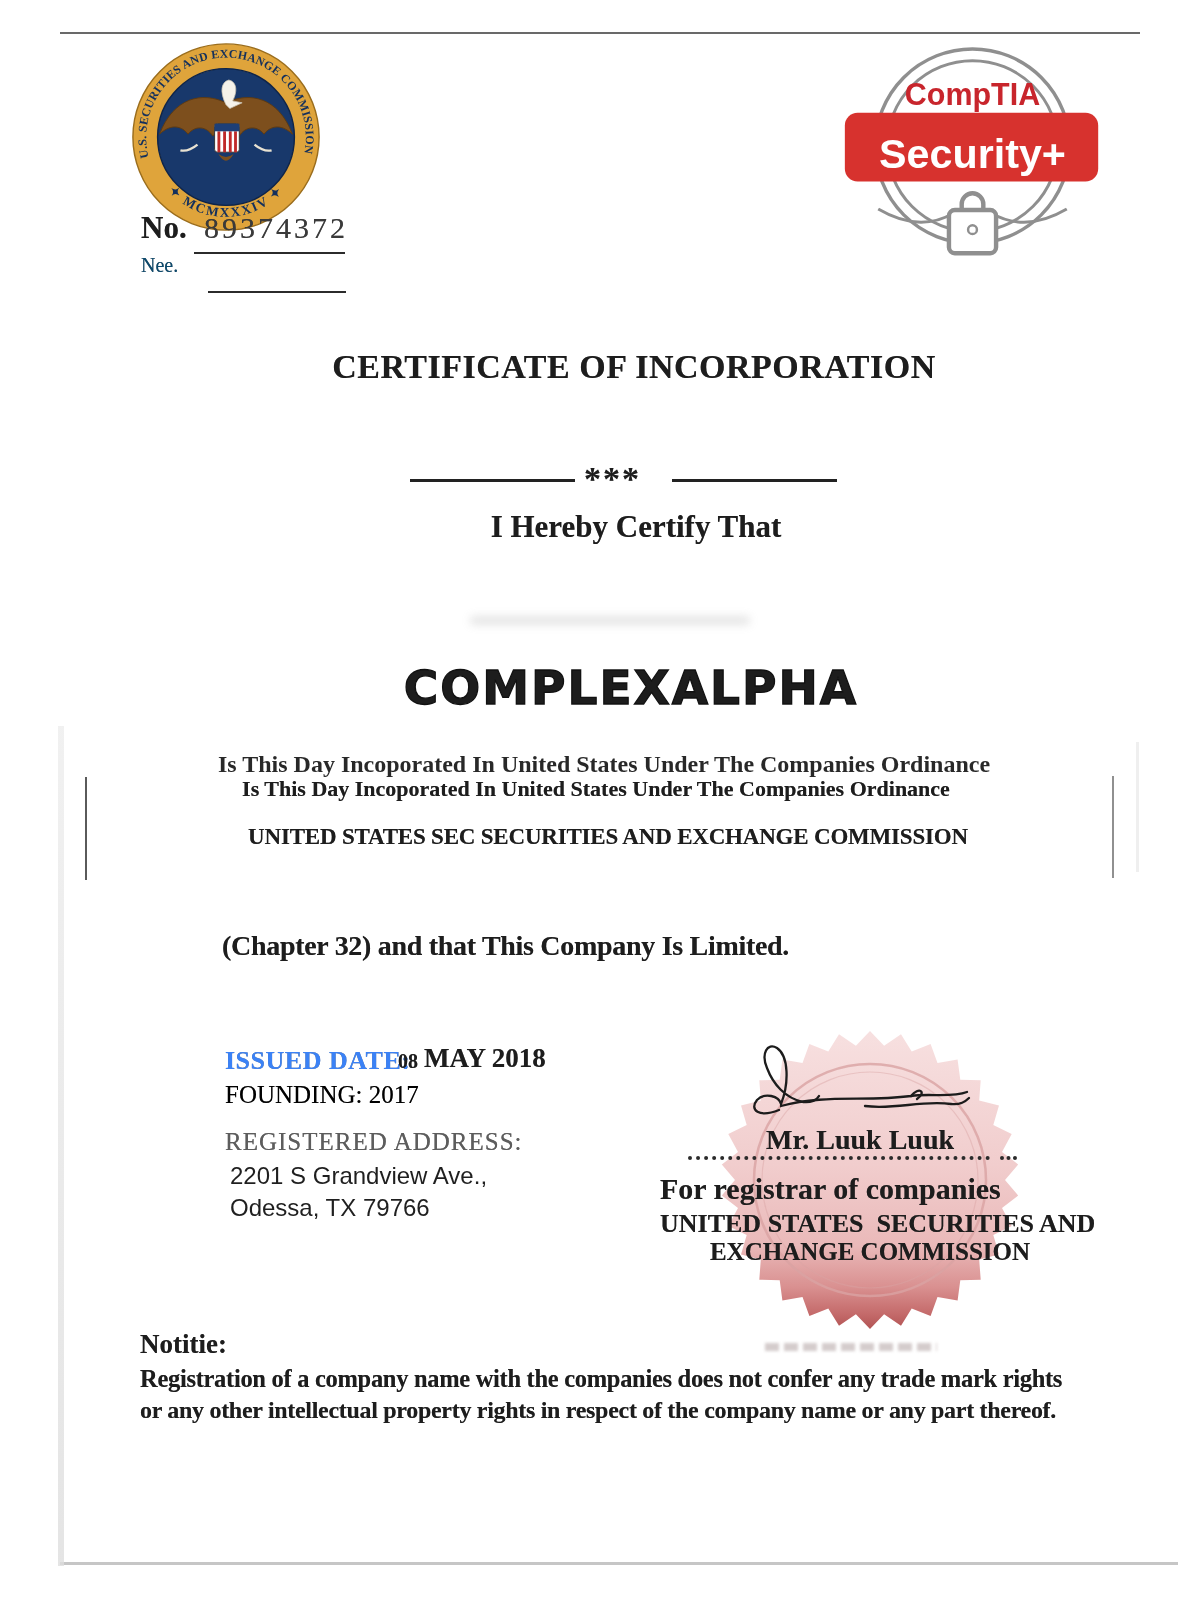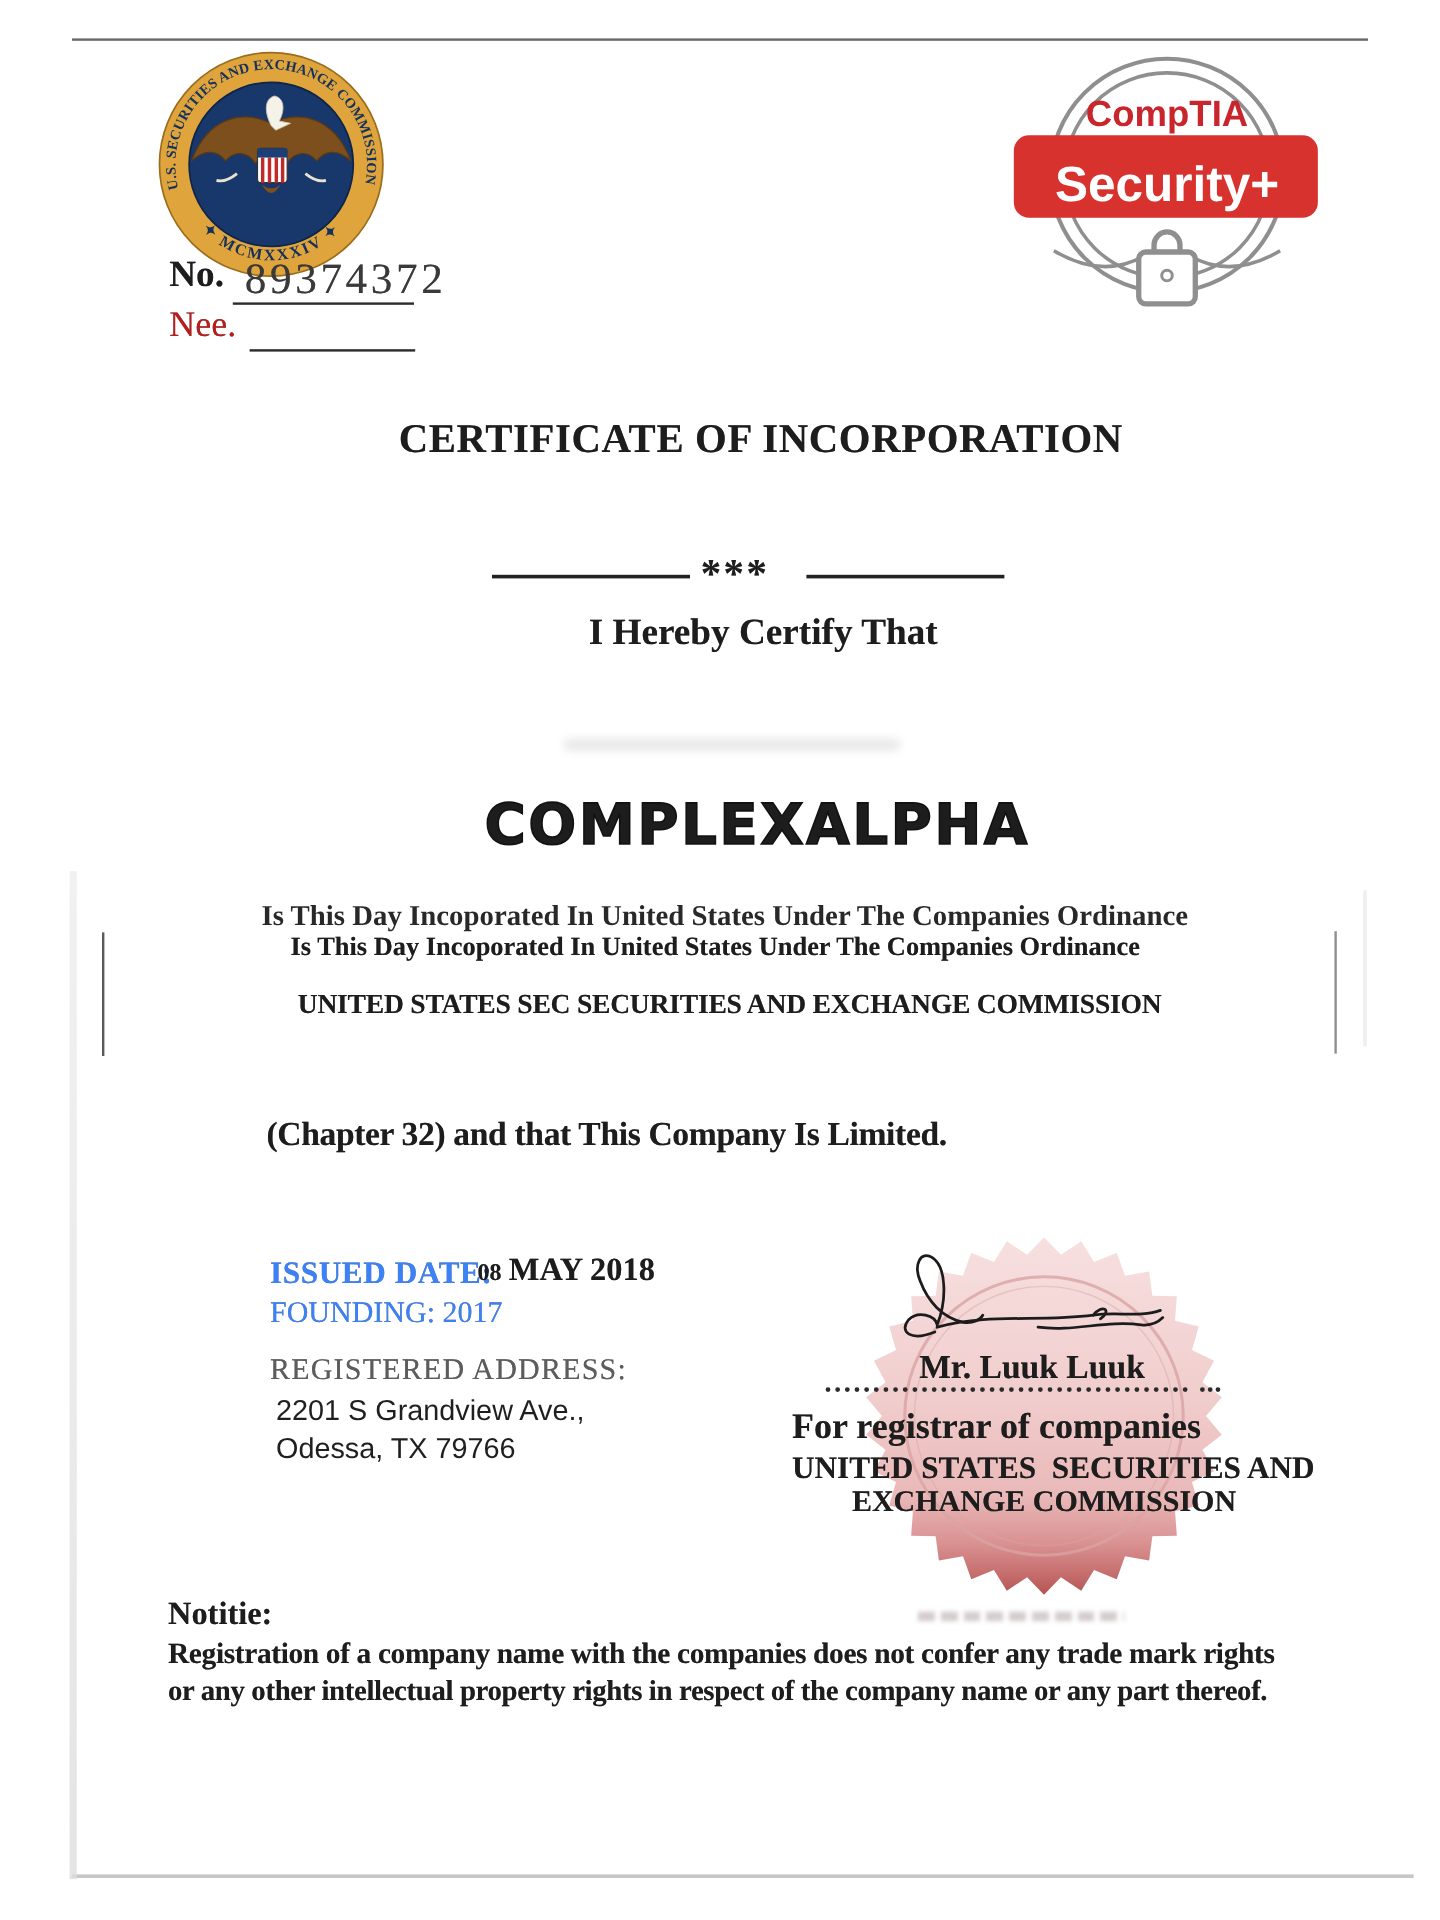--- a/index.html
+++ b/index.html
@@ -12,44 +12,44 @@
   .scan{text-shadow:0 0 .45px rgba(20,20,20,.55);}
   
   .top-edge{left:60px;top:32px;width:1080px;height:2px;background:#4f4f4f;opacity:.85;}
   .bottom-edge{left:60px;top:1562px;width:1118px;height:3px;background:#c6c6c6;}
   .left-band{left:58px;top:726px;width:6px;height:840px;background:linear-gradient(#ededed,#dedede);opacity:.8;}
   .right-band{left:1136px;top:742px;width:3px;height:130px;background:#efefef;}
   .vline-l{left:85px;top:777px;width:2px;height:103px;background:#5a5a5a;}
   .vline-r{left:1112px;top:776px;width:2px;height:102px;background:#909090;}
   
   .no-label{left:141px;top:210px;font-size:31px;font-weight:bold;}
-  .no-value{left:204px;top:211px;font-size:36px;color:#3a3a3a;letter-spacing:3px;}
+  .no-value{left:204px;top:211px;font-size:30px;color:#3a3a3a;letter-spacing:3px;}
   .no-line{left:194px;top:252px;width:151px;height:2px;background:#2b2b2b;}
-  .nee-label{left:141px;top:254px;font-size:30px;color:#b91c1c;}
+  .nee-label{left:141px;top:254px;font-size:20px;color:#0c4a6e;}
   .nee-line{left:208px;top:291px;width:138px;height:2px;background:#2b2b2b;}
   
   .title{top:348px;font-size:34px;font-weight:bold;letter-spacing:.5px;transform:translateX(34px);}
   .rule{top:479px;height:3px;background:#222;}
   .rule-l{left:410px;width:165px;}
   .rule-r{left:672px;width:165px;}
   .stars{left:584px;top:460px;font-size:34px;font-weight:bold;letter-spacing:2px;}
   .certify{top:509px;font-size:31px;font-weight:bold;transform:translateX(36px);}
   .ghost-smudge{left:470px;top:616px;width:280px;height:9px;background:#9a9a9a;filter:blur(4px);opacity:.25;border-radius:4px;}
   .company{top:660px;font-family:"DejaVu Sans","Liberation Sans",sans-serif;font-size:47px;font-weight:900;
            letter-spacing:2px;transform:translateX(31px);-webkit-text-stroke:1.3px #111;}
   .inc-clip{top:751px;height:26px;overflow:hidden;transform:translateX(4px);filter:blur(.35px);opacity:.95;}
   .inc-clip span{font-size:24px;font-weight:bold;white-space:nowrap;}
   .inc-line{top:776px;font-size:22px;font-weight:bold;transform:translateX(-4px);}
   .authority{top:824px;font-size:23px;font-weight:bold;transform:translateX(8px);letter-spacing:-.2px;}
   .chapter{left:222px;top:930px;font-size:28px;font-weight:bold;letter-spacing:-.3px;}
   
   .issued-label{left:225px;top:1046px;font-size:26px;font-weight:bold;color:#3b82f6;letter-spacing:.5px;}
   .issued-day{left:398px;top:1050px;font-size:20px;font-weight:bold;}
   .issued-date{left:424px;top:1043px;font-size:27px;font-weight:bold;}
-  .founding{left:225px;top:1081px;font-size:25px;color:#3b82f6;font-family:Liberation Serif, serif;}
+  .founding{left:225px;top:1081px;font-size:25px;color:#000000;font-family:Liberation Serif, serif;}
   .reg-label{left:225px;top:1128px;font-size:25px;color:#5d5d5d;letter-spacing:1px;}
   .addr{font-family:"Liberation Sans","DejaVu Sans",sans-serif;font-size:24px;color:#1f1f1f;}
   .addr1{left:230px;top:1162px;}
   .addr2{left:230px;top:1194px;}
   .reg-name{left:660px;top:1124px;width:400px;text-align:center;font-size:28px;font-weight:bold;}
   .dot-main{left:688px;top:1156px;width:302px;height:0;border-bottom:4px dotted #2b2b2b;}
   .dot-end{left:1000px;top:1156px;width:17px;height:0;border-bottom:4px dotted #2b2b2b;}
   .for-line{left:660px;top:1172px;width:400px;text-align:left;font-size:30px;font-weight:bold;}
   .org1{left:660px;top:1209px;width:420px;font-size:26px;font-weight:bold;white-space:pre;}
   .org2{left:660px;top:1238px;width:420px;text-align:center;font-size:25px;font-weight:bold;}

